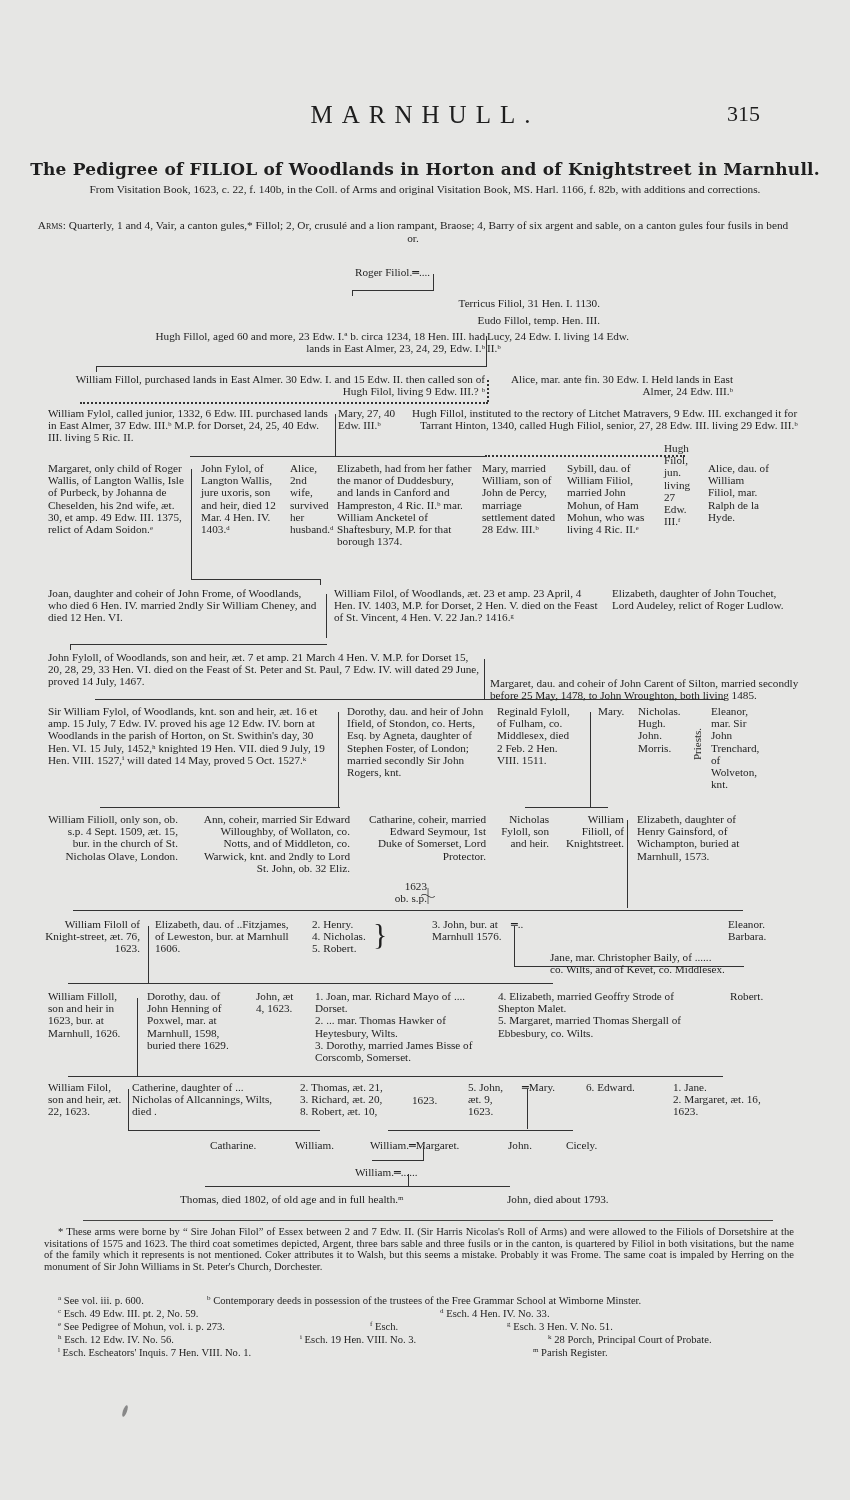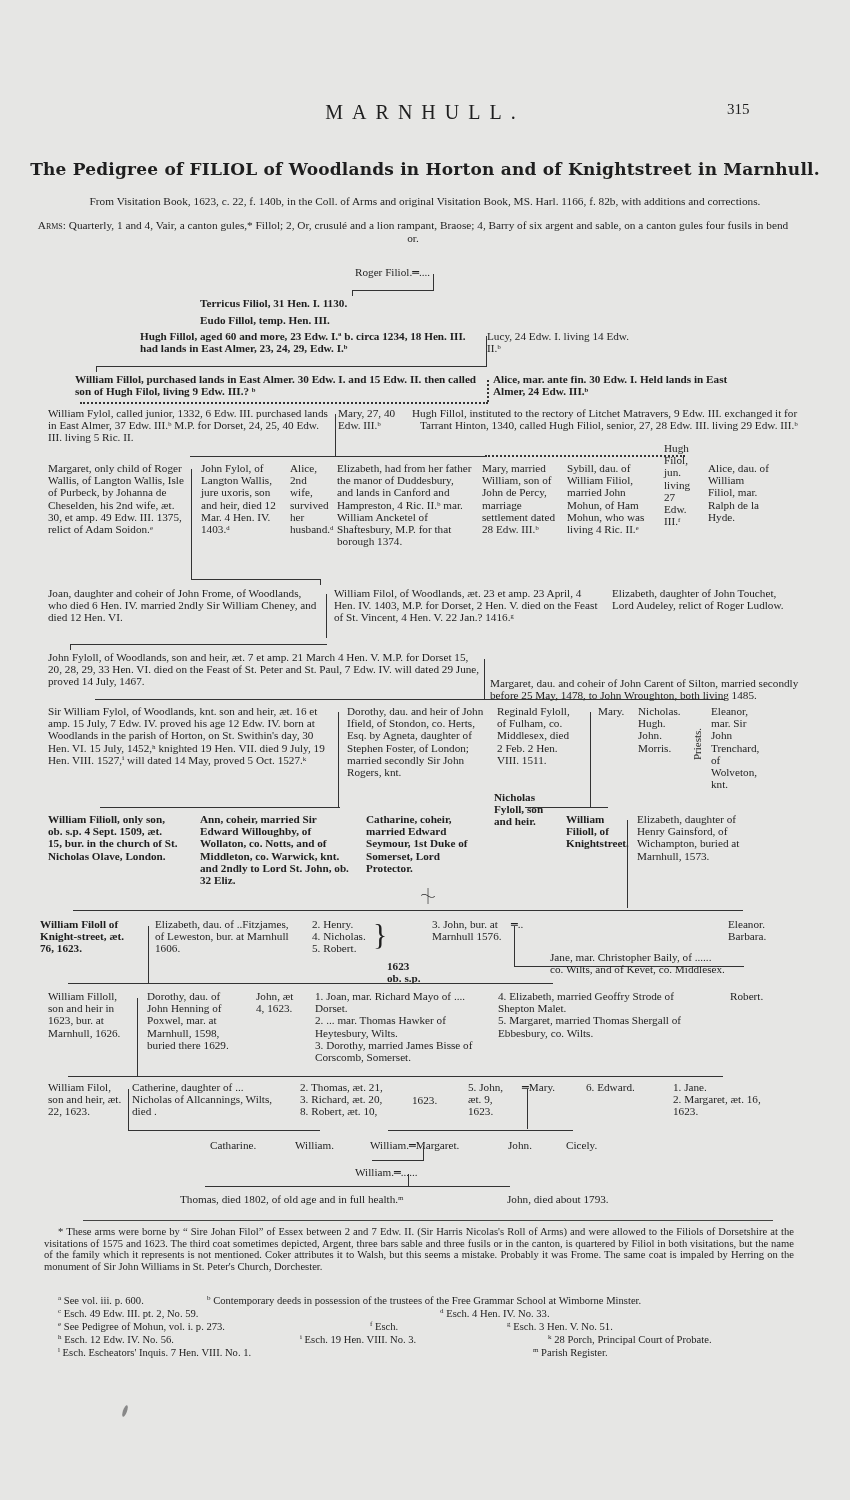--- a/index.html
+++ b/index.html
@@ -1,26 +1,26 @@
 <!DOCTYPE html>
 <html><head>
 <meta charset="utf-8">
 <style>
   html,body{margin:0;padding:0;}
   body{width:850px;height:1500px;background:#e6e6e4;position:relative;overflow:hidden;
        font-family:"Liberation Serif","DejaVu Serif",serif;color:#1e1e1e;}
   .abs{position:absolute;}
-  .hdr-title{left:0;width:850px;top:101px;text-align:center;font-size:20px;letter-spacing:9px;}
-  .hdr-page{left:727px;top:101px;font-size:15px;}
+  .hdr-title{left:0;width:850px;top:101px;text-align:center;font-size:25px;letter-spacing:9px;}
+  .hdr-page{left:727px;top:101px;font-size:22px;}
   .ped-title{left:0;width:850px;top:159px;text-align:center;font-size:17px;font-weight:bold;
              font-family:"DejaVu Serif",serif;letter-spacing:0.2px;}
-  .src{left:60px;width:730px;top:183px;text-align:center;font-size:11.3px;line-height:13px;margin-top:12px;}
+  .src{left:60px;width:730px;top:183px;text-align:center;font-size:11.3px;line-height:13px;}
   .arms{left:33px;width:760px;top:219px;font-size:11.3px;line-height:13px;text-align:center;}
   .t{font-size:11.2px;line-height:12.2px;}
-  .c{text-align:left;font-weight:bold;}
+  .c{text-align:right;}
   sup{font-size:7px;vertical-align:top;line-height:7px;}
   .vl{position:absolute;width:1px;background:#333;}
   .hl{position:absolute;height:1px;background:#333;}
   .dl{position:absolute;height:0;border-top:2px dotted #333;}
   .dv{position:absolute;width:0;border-left:2px dotted #333;}
   .rule{left:83px;width:690px;top:1220px;height:1px;background:#444;}
   .fn{font-size:10.6px;line-height:11.5px;text-align:center;}
   .eq{font-family:"DejaVu Sans",sans-serif;}
 </style>
 </head>
@@ -99,36 +99,36 @@
 <div class="abs" style="left:691px;top:722px;font-size:11px;transform:rotate(-90deg);transform-origin:left top;top:760px">Priests.</div>
 <div class="abs t" style="left:711px;width:56px;top:705px">Eleanor, mar. Sir John Trenchard, of Wolveton, knt.</div>
 <div class="vl" style="left:338px;top:712px;height:95px"></div>
 <div class="vl" style="left:590px;top:712px;height:95px"></div>
 <div class="hl" style="left:100px;top:807px;width:240px"></div>
 <div class="hl" style="left:525px;top:807px;width:83px"></div>
 
 <div class="abs t c" style="left:48px;width:130px;top:813px">William Filioll, only son, ob. s.p. 4 Sept. 1509, æt. 15, bur. in the church of St. Nicholas Olave, London.</div>
 <div class="abs t c" style="left:200px;width:150px;top:813px">Ann, coheir, married Sir Edward Willoughby, of Wollaton, co. Notts, and of Middleton, co. Warwick, knt. and 2ndly to Lord St. John, ob. 32 Eliz.</div>
 <div class="abs t c" style="left:366px;width:120px;top:813px">Catharine, coheir, married Edward Seymour, 1st Duke of Somerset, Lord Protector.</div>
-<div class="abs t c" style="left:494px;width:55px;top:791px">Nicholas Fyloll, son and heir.</div>
+<div class="abs t c" style="left:494px;width:55px;top:813px">Nicholas Fyloll, son and heir.</div>
 <div class="abs t c" style="left:566px;width:58px;top:813px">William Filioll, of Knightstreet.</div>
 <div class="abs t" style="left:637px;width:125px;top:813px">Elizabeth, daughter of Henry Gainsford, of Wichampton, buried at Marnhull, 1573.</div>
 <div class="abs" style="left:420px;top:888px;font-size:16px">⏆</div>
 <div class="vl" style="left:627px;top:820px;height:88px"></div>
 <div class="hl" style="left:73px;top:910px;width:670px"></div>
 
 <div class="abs t c" style="left:40px;width:100px;top:918px">William Filoll of Knight-street, æt. 76, 1623.</div>
 <div class="abs t" style="left:155px;width:140px;top:918px">Elizabeth, dau. of ..Fitzjames, of Leweston, bur. at Marnhull 1606.</div>
 <div class="abs t" style="left:312px;width:60px;top:918px">
   <div>2. Henry.</div>
   <div>4. Nicholas.</div>
   <div>5. Robert.</div>
 </div>
 <div class="abs" style="left:373px;top:916px;font-size:30px;line-height:36px;font-weight:100">}</div>
-<div class="abs t c" style="left:387px;width:40px;top:960px">
+<div class="abs t c" style="left:387px;width:40px;top:880px">
   <div>1623</div>
   <div>ob. s.p.</div>
 </div>
 <div class="abs t" style="left:432px;width:78px;top:918px">3. John, bur. at Marnhull 1576.</div>
 <div class="abs t" style="left:511px;top:918px"><span class="eq">═</span><span>..</span></div>
 <div class="abs t" style="left:550px;width:175px;top:951px">Jane, mar. Christopher Baily, of ...... co. Wilts, and of Kevet, co. Middlesex.</div>
 <div class="abs t" style="left:728px;width:60px;top:918px">
   <div>Eleanor.</div>
   <div>Barbara.</div>
 </div>

